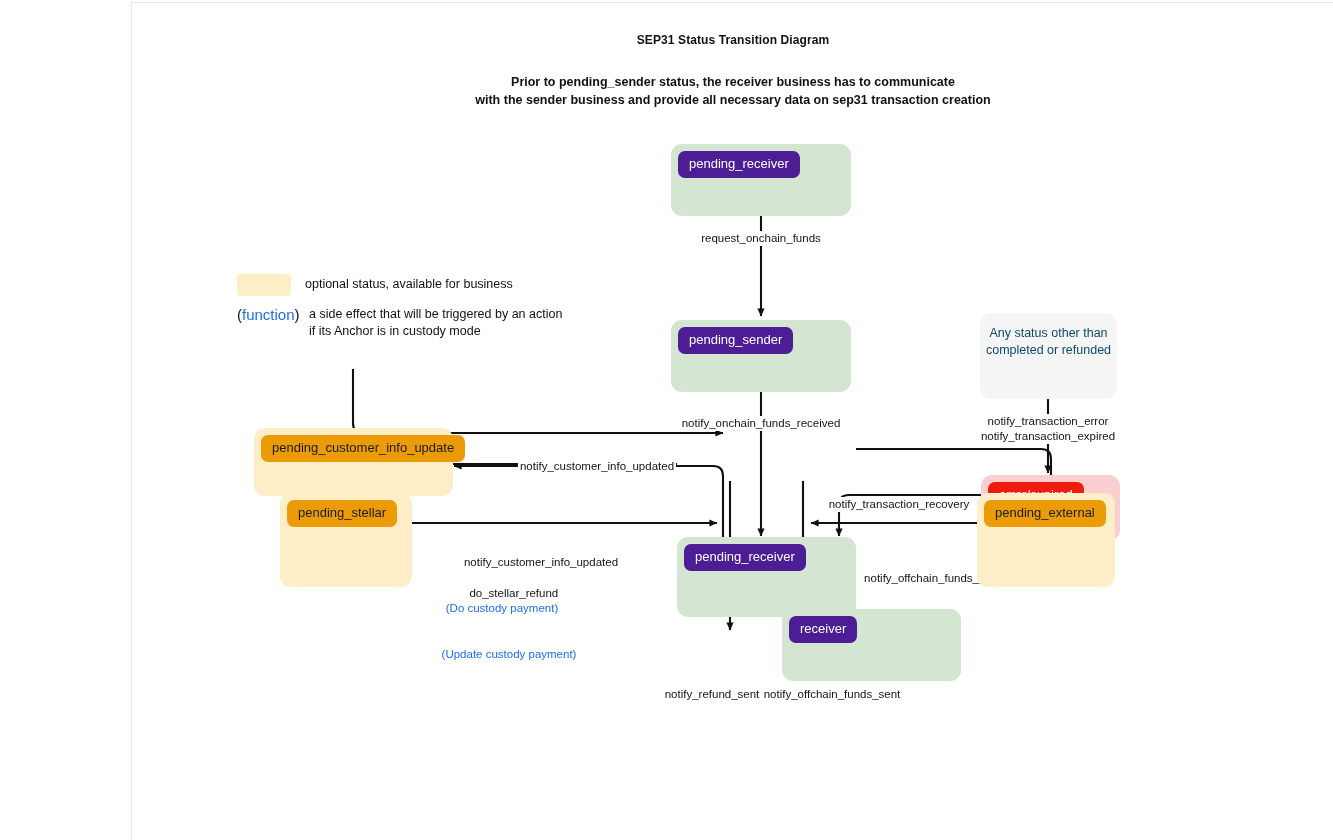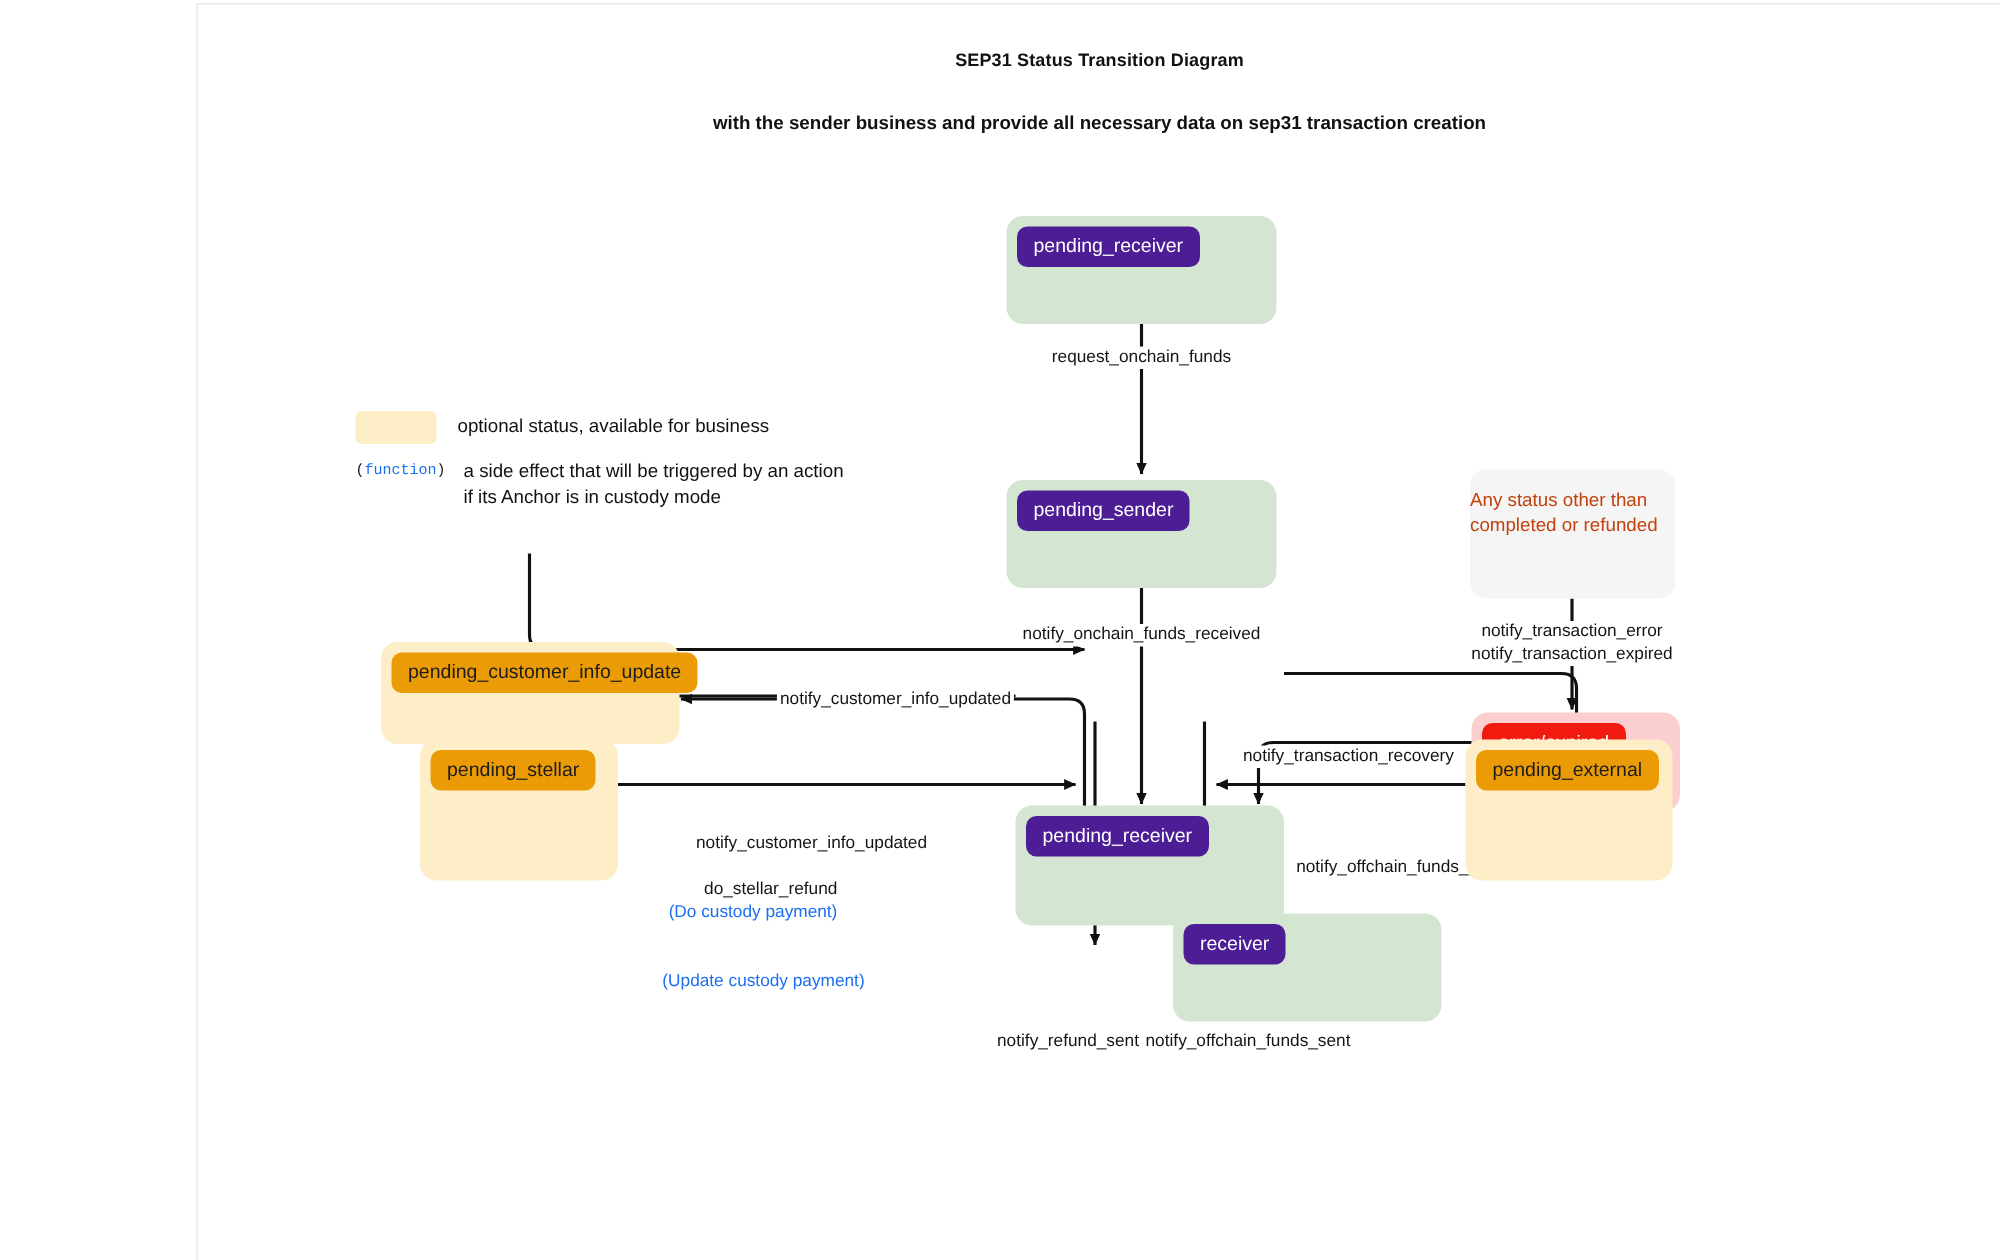--- a/index.html
+++ b/index.html
@@ -86,23 +86,24 @@
   .node.green  .chip     { background: #4c1d95; }
   .node.amber            { background: #fdeec7; }
   .node.amber  .chip     { background: #eb9b06; color: #1c1c1c; }
   .node.red              { background: #fbcfcf; }
   .node.red    .chip     { background: #f01a0f; color: #ffffff; }
   .node.grey             { background: #f5f5f5; }
   .node.grey .plaintext  {
     position: absolute;
     left: 0; right: 0;
     top: 12px;
+    text-align: center;
     font-size: 12.5px;
     line-height: 17px;
-    color: #c2410c;
+    color: #0c4a6e;
   }
 
   
   .elabel {
     position: absolute;
     font-size: 11.5px;
     line-height: 15px;
     color: #141414;
     background: #ffffff;
     white-space: nowrap;
@@ -125,35 +126,35 @@
   .lg-text {
     position: absolute;
     left: 68px;
     font-size: 12.5px;
     line-height: 17px;
     color: #111;
     white-space: nowrap;
   }
   .lg-fn {
     position: absolute;
-    font-size: 10px;
+    font-size: 15px;
     line-height: 17px;
     white-space: nowrap;
-    font-family: Liberation Mono, monospace;
   }
   .lg-paren { color: #141414; }
 </style>
 </head>
 <body>
 
 <div id="page">
   <div id="canvas">
 
     <div class="title">SEP31 Status Transition Diagram</div>
     <div class="subtitle">
+      <div>Prior to pending_sender status, the receiver business has to communicate</div>
       <div>with the sender business and provide all necessary data on sep31 transaction creation</div>
     </div>
 
     <svg class="edges" viewBox="0 0 1202 838">
       <defs>
         <marker id="ah" markerWidth="9" markerHeight="9" refX="7.6" refY="3.6" orient="auto" markerUnits="userSpaceOnUse">
           <path d="M0,0 L8,3.6 L0,7.2 z" fill="#111111"></path>
         </marker>
       </defs>
       <g fill="none" stroke="#111111" stroke-width="2.1" marker-end="url(#ah)">

